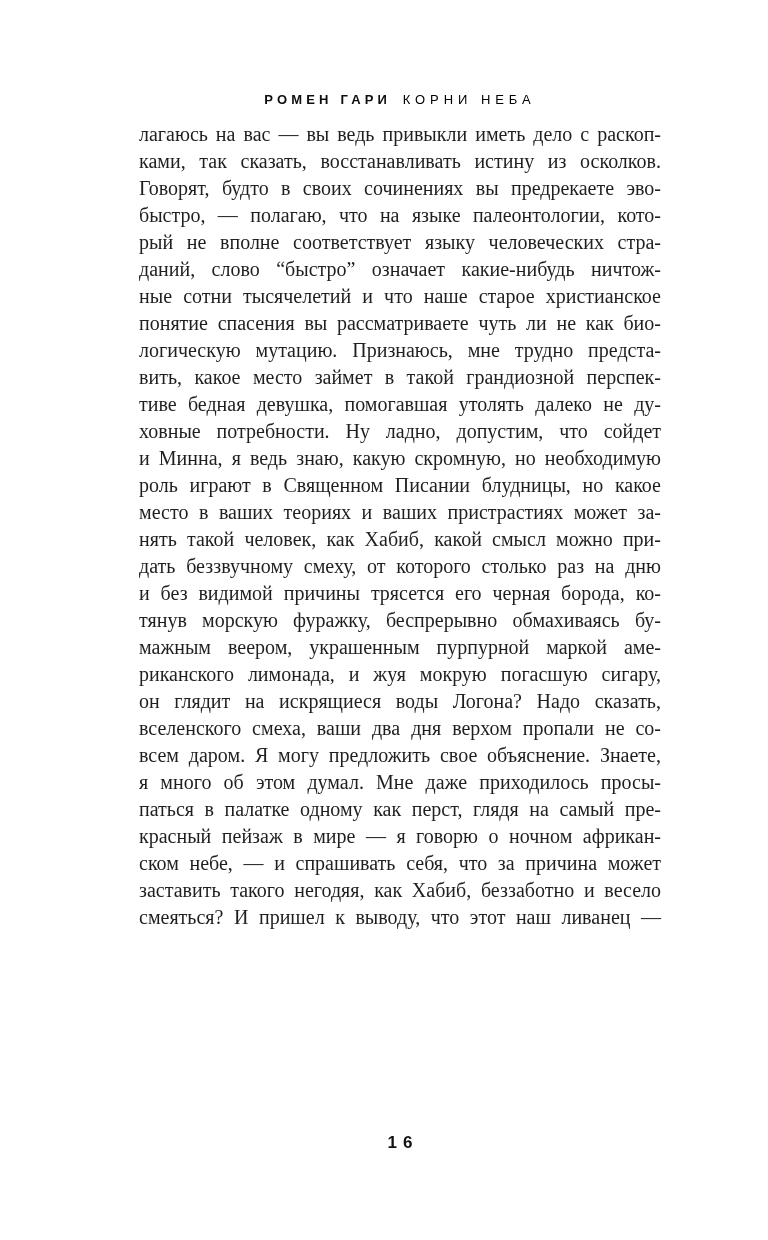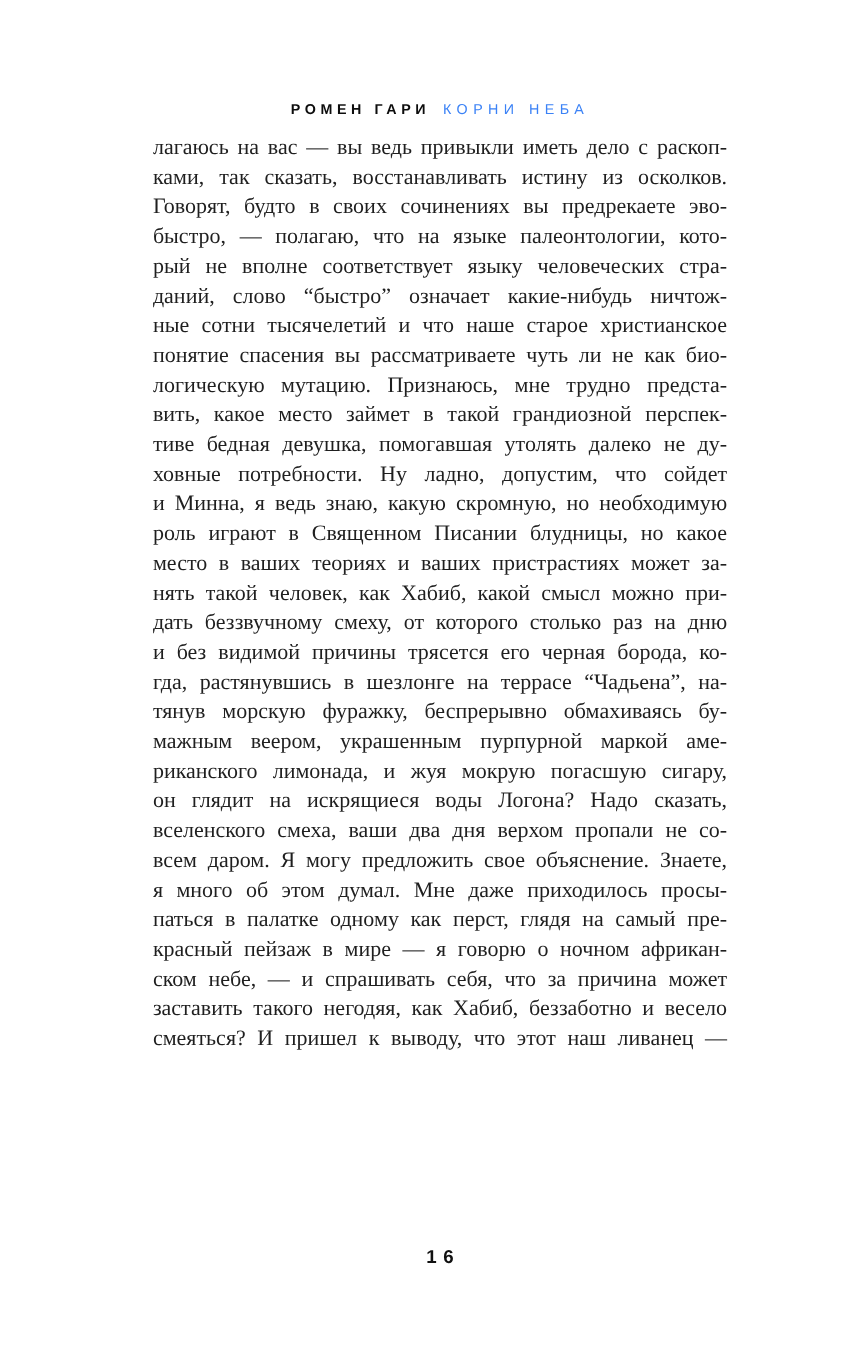--- a/index.html
+++ b/index.html
@@ -29,21 +29,21 @@
     white-space: nowrap;
   }
   .running-head .author {
     font-weight: 700;
     letter-spacing: 0.32em;
     margin-right: 0.9em;
   }
   .running-head .title {
     font-weight: 400;
     letter-spacing: 0.38em;
-    color: #3b82f6;
+    color: #000000;
   }
   
   .text-column {
     position: absolute;
     top: 121px;
     left: 139px;
     width: 522px;
     color: #1f1f1f;
     font-size: 20px;
     line-height: 27px;
@@ -92,21 +92,20 @@
       <div class="line">логическую мутацию. Признаюсь, мне трудно предста-</div>
       <div class="line">вить, какое место займет в такой грандиозной перспек-</div>
       <div class="line">тиве бедная девушка, помогавшая утолять далеко не ду-</div>
       <div class="line">ховные потребности. Ну ладно, допустим, что сойдет</div>
       <div class="line">и Минна, я ведь знаю, какую скромную, но необходимую</div>
       <div class="line">роль играют в Священном Писании блудницы, но какое</div>
       <div class="line">место в ваших теориях и ваших пристрастиях может за-</div>
       <div class="line">нять такой человек, как Хабиб, какой смысл можно при-</div>
       <div class="line">дать беззвучному смеху, от которого столько раз на дню</div>
       <div class="line">и без видимой причины трясется его черная борода, ко-</div>
-      <div class="line">гда, растянувшись в шезлонге на террасе “Чадьена”, на-</div>
       <div class="line">тянув морскую фуражку, беспрерывно обмахиваясь бу-</div>
       <div class="line">мажным веером, украшенным пурпурной маркой аме-</div>
       <div class="line">риканского лимонада, и жуя мокрую погасшую сигару,</div>
       <div class="line">он глядит на искрящиеся воды Логона? Надо сказать,</div>
       <div class="line">вселенского смеха, ваши два дня верхом пропали не со-</div>
       <div class="line">всем даром. Я могу предложить свое объяснение. Знаете,</div>
       <div class="line">я много об этом думал. Мне даже приходилось просы-</div>
       <div class="line">паться в палатке одному как перст, глядя на самый пре-</div>
       <div class="line">красный пейзаж в мире — я говорю о ночном африкан-</div>
       <div class="line">ском небе, — и спрашивать себя, что за причина может</div>

